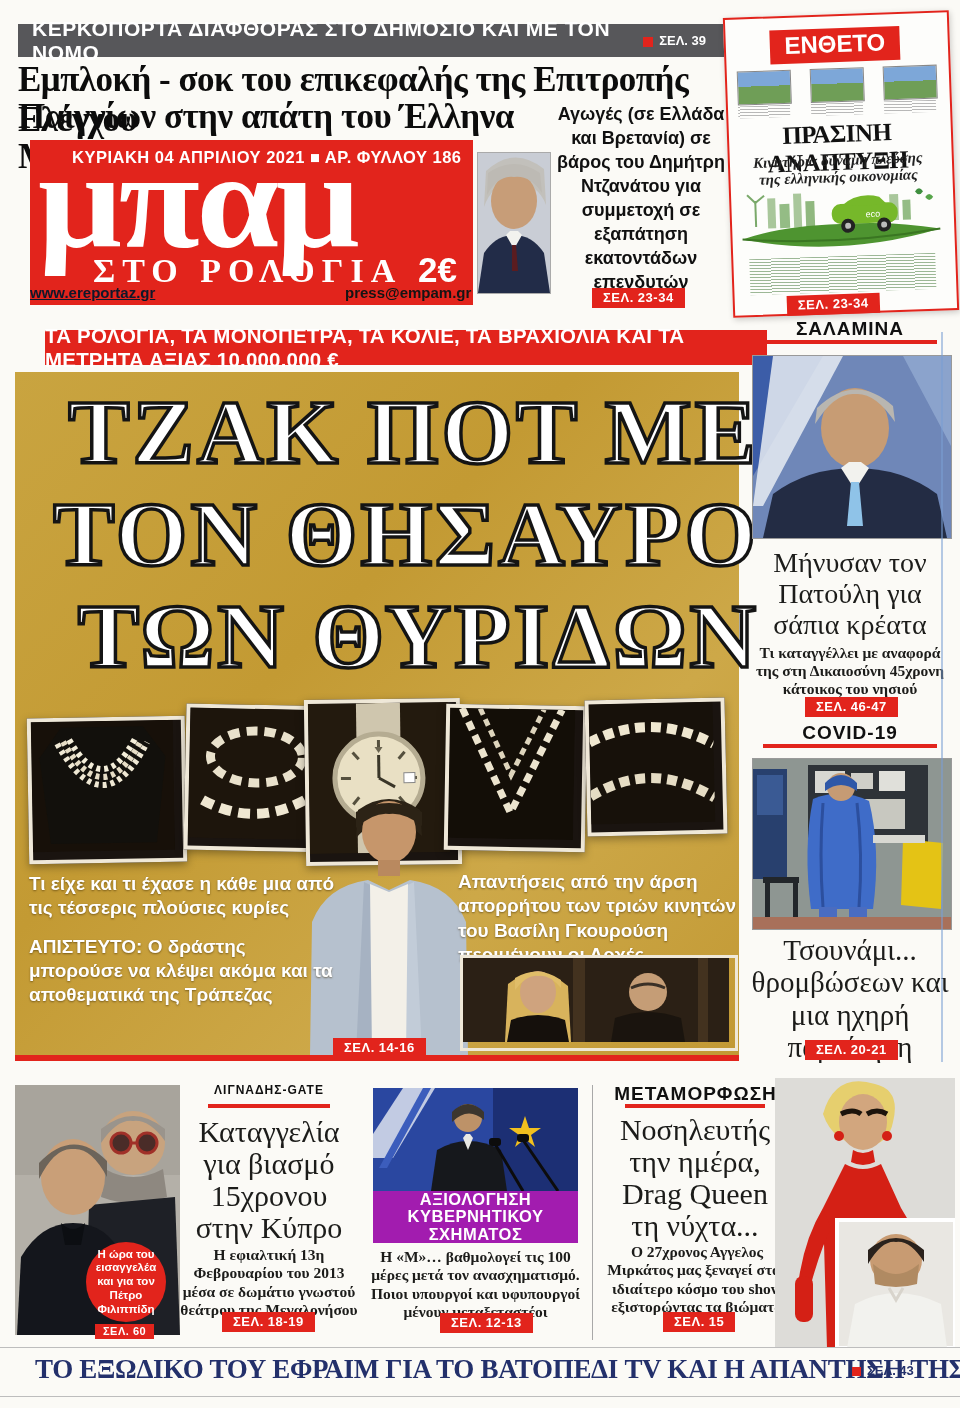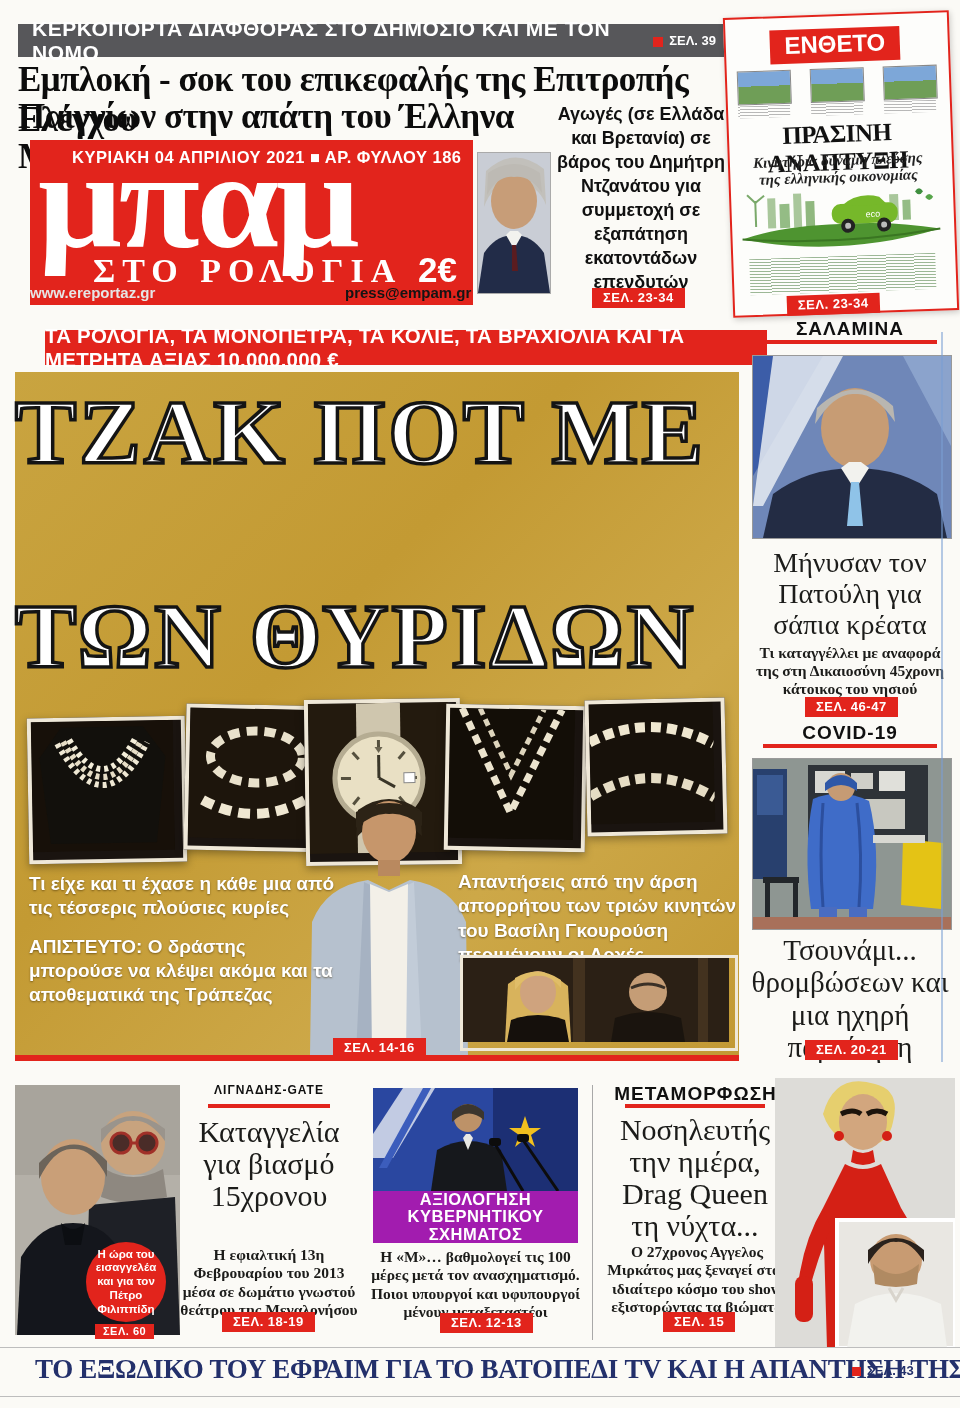--- a/index.html
+++ b/index.html
@@ -6,52 +6,52 @@
   body{width:960px;height:1408px;position:relative;background:#fbfaf6;font-family:"Liberation Sans",sans-serif;overflow:hidden;}
   .abs{position:absolute;}
   .sel-label{display:inline-block;background:#e2241c;color:#fff;font:bold 13px "Liberation Sans",sans-serif;padding:2px 11px 3px;letter-spacing:.5px;}
   .red-sq{display:inline-block;width:10px;height:10px;background:#e2241c;margin:0 6px 0 0;vertical-align:middle;}
   .sect-title{font:bold 19px "Liberation Sans",sans-serif;color:#101010;letter-spacing:1px;text-align:center;}
   .red-underline{background:#e2241c;height:4px;}
   .photo{overflow:hidden;}
   
   #topbar{left:18px;top:24px;width:708px;height:33px;background:#57575a;color:#fff;display:flex;align-items:center;}
   #topbar .hl{font:bold 21px "Liberation Sans",sans-serif;letter-spacing:.5px;padding-left:14px;flex:1;}
-  #topbar .ref{font:bold 13px "Liberation Sans",sans-serif;padding-right:10px;white-space:nowrap;}
+  #topbar .ref{font:bold 13px "Liberation Sans",sans-serif;padding-right:20px;white-space:nowrap;}
   
   #lead1{left:18px;top:60px;width:720px;font:bold 35px "Liberation Serif",serif;color:#0c0c0c;letter-spacing:-.5px;}
   #lead2{left:18px;top:97px;width:600px;font:bold 35px "Liberation Serif",serif;color:#0c0c0c;letter-spacing:-.5px;}
   
   #masthead{left:30px;top:140px;width:443px;height:165px;background:#e2241c;}
   #dateline{left:42px;top:8px;width:400px;font:bold 16.5px "Liberation Sans",sans-serif;color:#fff;letter-spacing:.5px;}
   #logo{left:8px;top:8px;font:bold 137px "Liberation Serif",serif;color:#fff;line-height:.78;letter-spacing:-3px;transform:scaleX(1.08);transform-origin:left top;}
   #tagline{left:63px;top:112px;font:bold 34px "Liberation Serif",serif;color:#fff;letter-spacing:7px;}
   #price{left:388px;top:110px;font:bold 35px "Liberation Sans",sans-serif;color:#fff;}
-  #website{left:0px;top:144px;font:bold 15px "Liberation Sans",sans-serif;color:#e5e5e5;}
+  #website{left:0px;top:144px;font:bold 15px "Liberation Sans",sans-serif;color:#0f172a;text-decoration:underline;}
   #email{left:315px;top:144px;font:bold 15px "Liberation Sans",sans-serif;color:#141414;}
   
   #portrait{left:477px;top:152px;width:72px;height:140px;border:1px solid #aaa;}
   
   #lawsuit{left:550px;top:103px;width:182px;font:bold 18px "Liberation Sans",sans-serif;color:#101010;text-align:center;line-height:1.33;}
   #lawsuit-ref{left:592px;top:288px;}
   
   #insert{left:728px;top:14px;width:222px;height:296px;background:#fdfdfb;border:2px solid #e2241c;transform:rotate(-2deg);box-shadow:1px 2px 6px rgba(0,0,0,.2);}
   #insert-label{left:44px;top:12px;width:130px;background:#e2241c;color:#fff;font:bold 24px "Liberation Sans",sans-serif;text-align:center;padding:2px 0 4px;}
   .thumb{top:52px;width:52px;height:32px;background:linear-gradient(#7da7d8 45%,#6f9e57 45%);border:1px solid #888;}
   .thumb-cap{top:87px;width:52px;height:12px;background:repeating-linear-gradient(#9a9a9a 0 1px,transparent 1px 3px);opacity:.7;}
   #insert-title{left:6px;top:104px;width:204px;font:bold 25px "Liberation Serif",serif;color:#111;text-align:center;letter-spacing:-.5px;}
   #insert-sub{left:12px;top:136px;width:192px;font:italic bold 15px "Liberation Serif",serif;color:#222;text-align:center;line-height:1.15;}
   #insert-art{left:8px;top:172px;width:202px;height:68px;}
   #insert-txt{left:16px;top:240px;width:186px;height:36px;background:repeating-linear-gradient(#4d7f43 0 1px,transparent 1px 3px);opacity:.55;}
   #insert-ref{left:52px;top:278px;}
   
   #kicker{left:15px;top:330px;width:722px;height:35px;background:#e2241c;color:#fff;display:flex;align-items:center;justify-content:center;font:bold 20.5px "Liberation Sans",sans-serif;letter-spacing:.2px;margin-left:30px;}
   
   #goldbox{left:15px;top:372px;width:724px;height:683px;background:linear-gradient(135deg,#c9a440 0%,#c39a33 40%,#cda848 70%,#c29934 100%);border-bottom:6px solid #e2241c;}
-  .bighl{width:744px;text-align:left;font:bold 92px "Liberation Serif",serif;color:#fff;-webkit-text-stroke:3.5px #141414;letter-spacing:3px;line-height:1;white-space:nowrap;}
+  .bighl{width:744px;text-align:right;font:bold 92px "Liberation Serif",serif;color:#fff;-webkit-text-stroke:3.5px #141414;letter-spacing:3px;line-height:1;white-space:nowrap;}
   #bh1{left:0;top:14px;} #bh2{left:0;top:116px;} #bh3{left:0;top:218px;}
   .jfr{border:4px solid #efe8d8;box-shadow:0 3px 8px rgba(0,0,0,.35);background:#1a1410;}
   #jw1{left:13px;top:345px;width:150px;height:138px;transform:rotate(-1deg);}
   #jw2{left:170px;top:333px;width:143px;height:138px;transform:rotate(1.2deg);}
   #jw3{left:290px;top:327px;width:148px;height:158px;transform:rotate(-.8deg);}
   #jw4{left:430px;top:333px;width:133px;height:138px;transform:rotate(1deg);}
   #jw5{left:571px;top:327px;width:132px;height:128px;transform:rotate(-1.3deg);}
   #manphoto{left:283px;top:418px;width:182px;height:265px;}
   .deck{font:bold 19px "Liberation Sans",sans-serif;color:#fff;line-height:1.28;text-shadow:0 1px 2px rgba(60,40,0,.55);}
   #deckL{left:14px;top:500px;width:312px;}
@@ -169,20 +169,21 @@
     </svg>
   </div>
   <div id="insert-txt" class="abs"></div>
   <div id="insert-ref" class="abs sel-label">ΣΕΛ. 23-34</div>
 </div>
 
 <div id="kicker" class="abs">ΤΑ ΡΟΛΟΓΙΑ, ΤΑ ΜΟΝΟΠΕΤΡΑ, ΤΑ ΚΟΛΙΕ, ΤΑ ΒΡΑΧΙΟΛΙΑ ΚΑΙ ΤΑ ΜΕΤΡΗΤΑ ΑΞΙΑΣ 10.000.000 €</div>
 
 <div id="goldbox" class="abs">
   <div id="bh1" class="abs bighl">ΤΖΑΚ ΠΟΤ ΜΕ</div>
+  <div id="bh2" class="abs bighl">ΤΟΝ ΘΗΣΑΥΡΟ</div>
   <div id="bh3" class="abs bighl">ΤΩΝ ΘΥΡΙΔΩΝ</div>
 
   <div id="jw1" class="abs jfr photo">
     <svg width="142" height="130" viewBox="0 0 142 130">
       <rect width="142" height="130" fill="#171009"></rect>
       <path d="M30,6 L112,6 L134,36 L124,122 L18,122 L8,36 Z" fill="#12100c"></path>
       <path d="M26,22 Q71,106 116,22" fill="none" stroke="#efe8d4" stroke-width="6" stroke-dasharray="4,4"></path>
       <path d="M32,20 Q71,92 110,20" fill="none" stroke="#e6ddc6" stroke-width="6" stroke-dasharray="4,4"></path>
       <path d="M38,18 Q71,78 104,18" fill="none" stroke="#f4eeda" stroke-width="6" stroke-dasharray="4,4"></path>
     </svg>
@@ -335,20 +336,21 @@
   </svg>
 </div>
 <div id="lig-badge" class="abs">Η ώρα του εισαγγελέα και για τον Πέτρο Φιλιππίδη</div>
 <div id="lig-badge-ref" class="abs sel-label" style="padding:1px 8px 2px;font-size:11px;">ΣΕΛ. 60</div>
 <div id="lig-title" class="abs sect-title" style="font-size:12px;">ΛΙΓΝΑΔΗΣ-GATE</div>
 <div id="lig-ul" class="abs red-underline"></div>
 <div id="lig-hl" class="abs">
   <div>Καταγγελία</div>
   <div>για βιασμό</div>
   <div>15χρονου</div>
+  <div>στην Κύπρο</div>
 </div>
 <div id="lig-deck" class="abs">Η εφιαλτική 13η Φεβρουαρίου του 2013 μέσα σε δωμάτιο γνωστού θεάτρου της Μεγαλονήσου</div>
 <div id="lig-ref" class="abs sel-label">ΣΕΛ. 18-19</div>
 
 <div id="eval-photo" class="abs photo">
   <svg width="205" height="103" viewBox="0 0 205 103">
     <rect width="205" height="103" fill="#2a47a0"></rect>
     <rect x="120" y="0" width="85" height="103" fill="#1c2f74"></rect>
     <path d="M30,0 L62,0 L20,70 L0,70 L0,46 Z" fill="#e8ecf4" opacity=".8"></path>
     <path d="M50,0 L58,0 L14,80 L6,80 Z" fill="#3c5dbc"></path>

